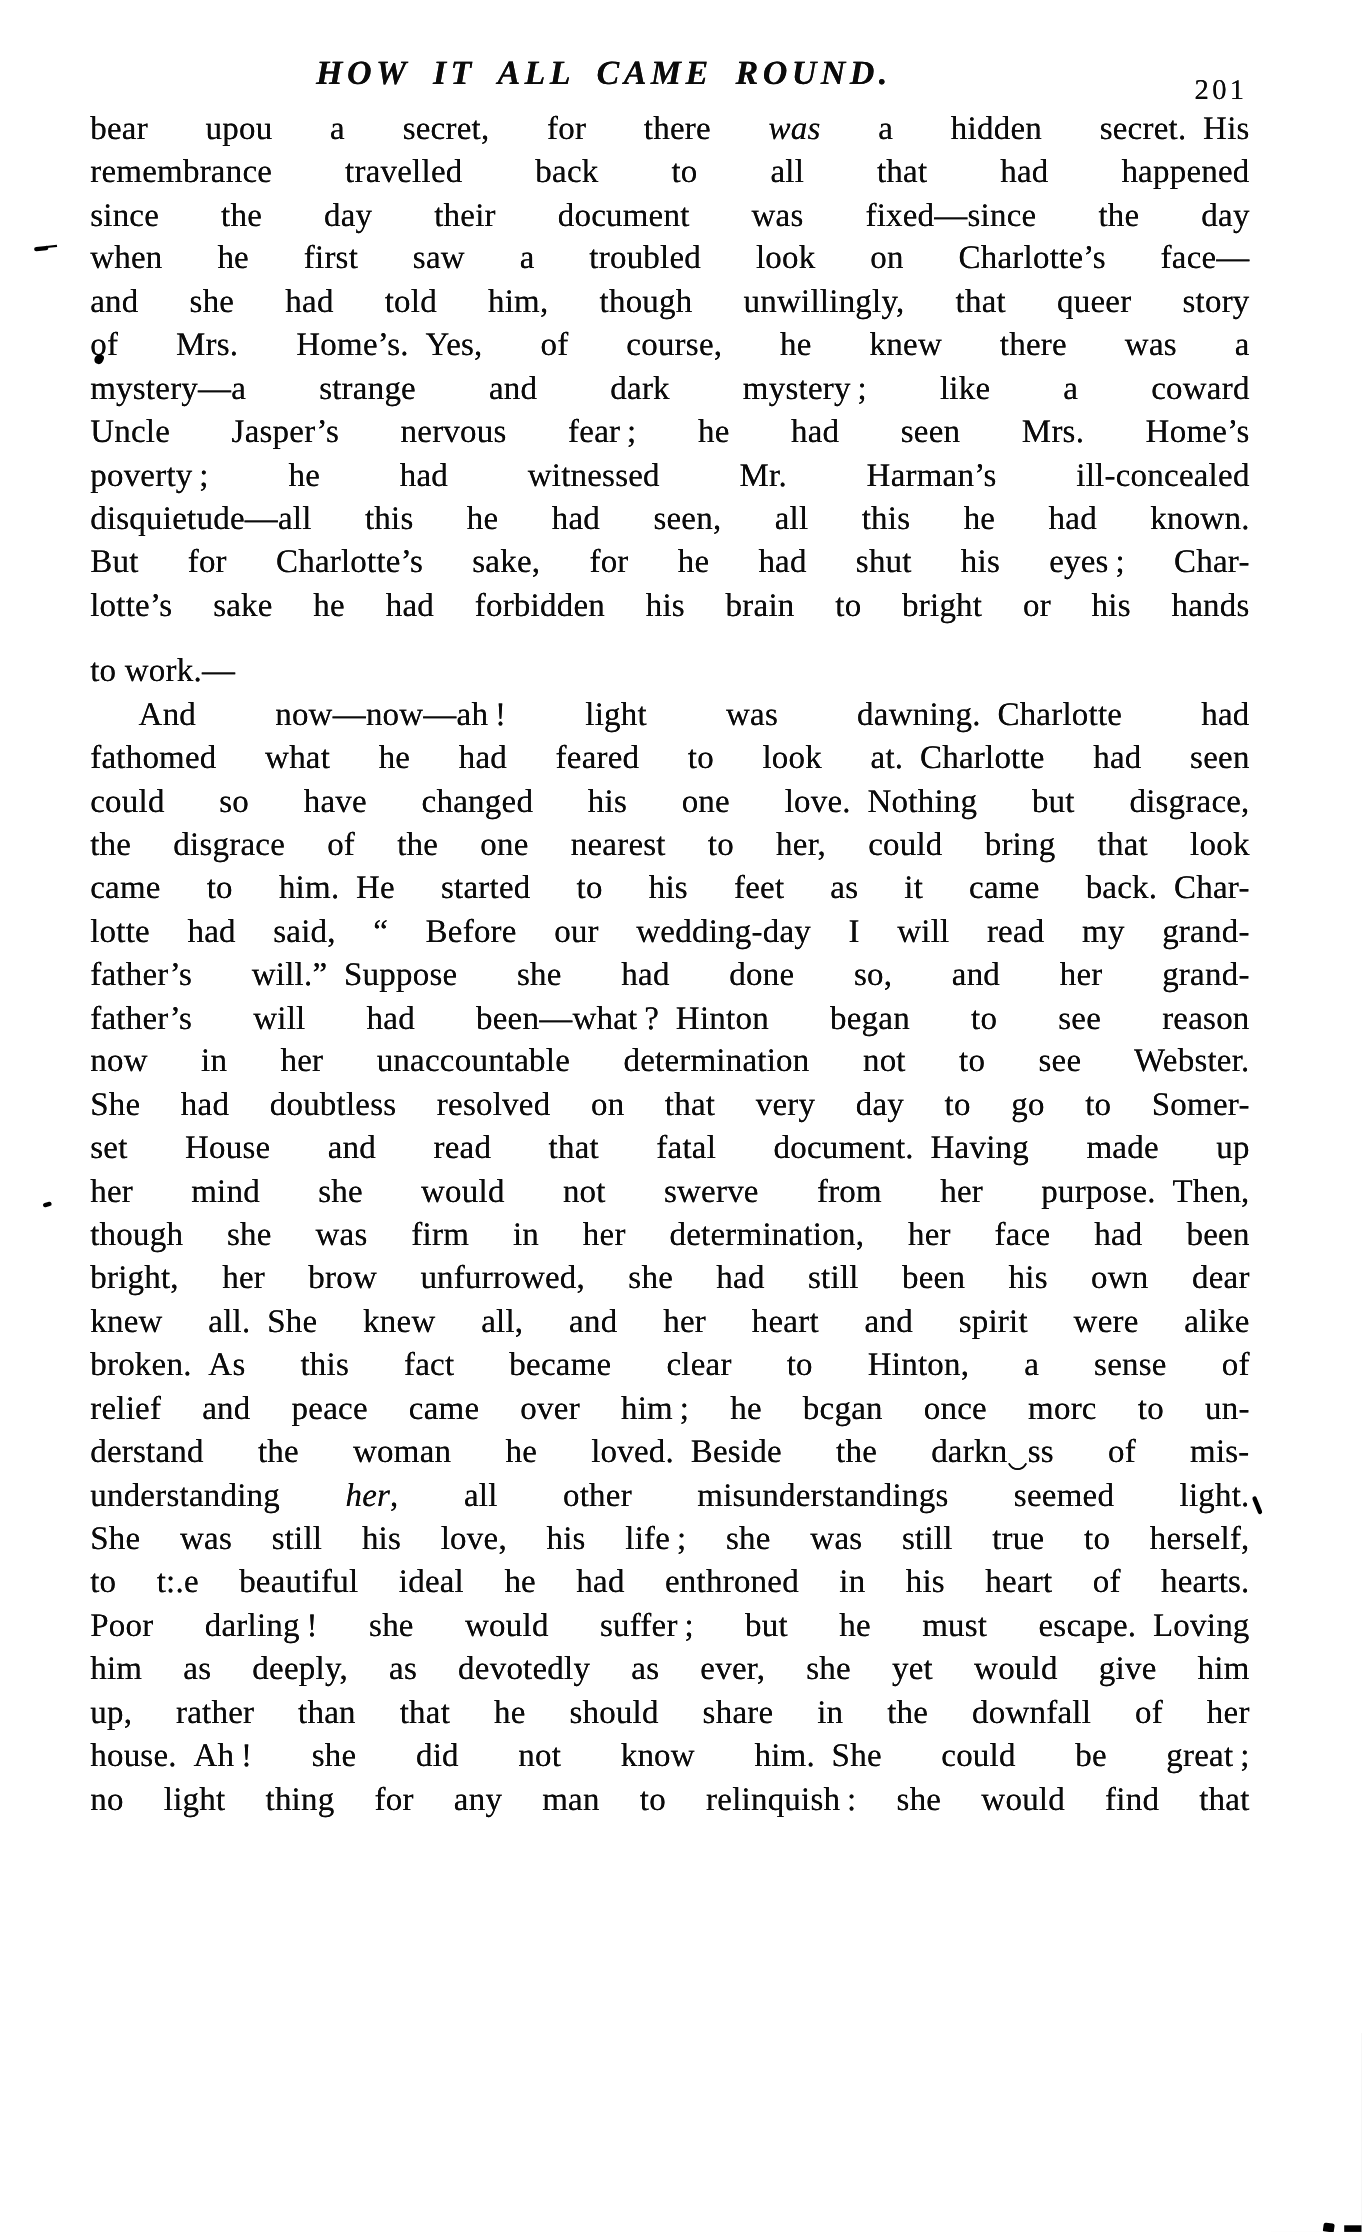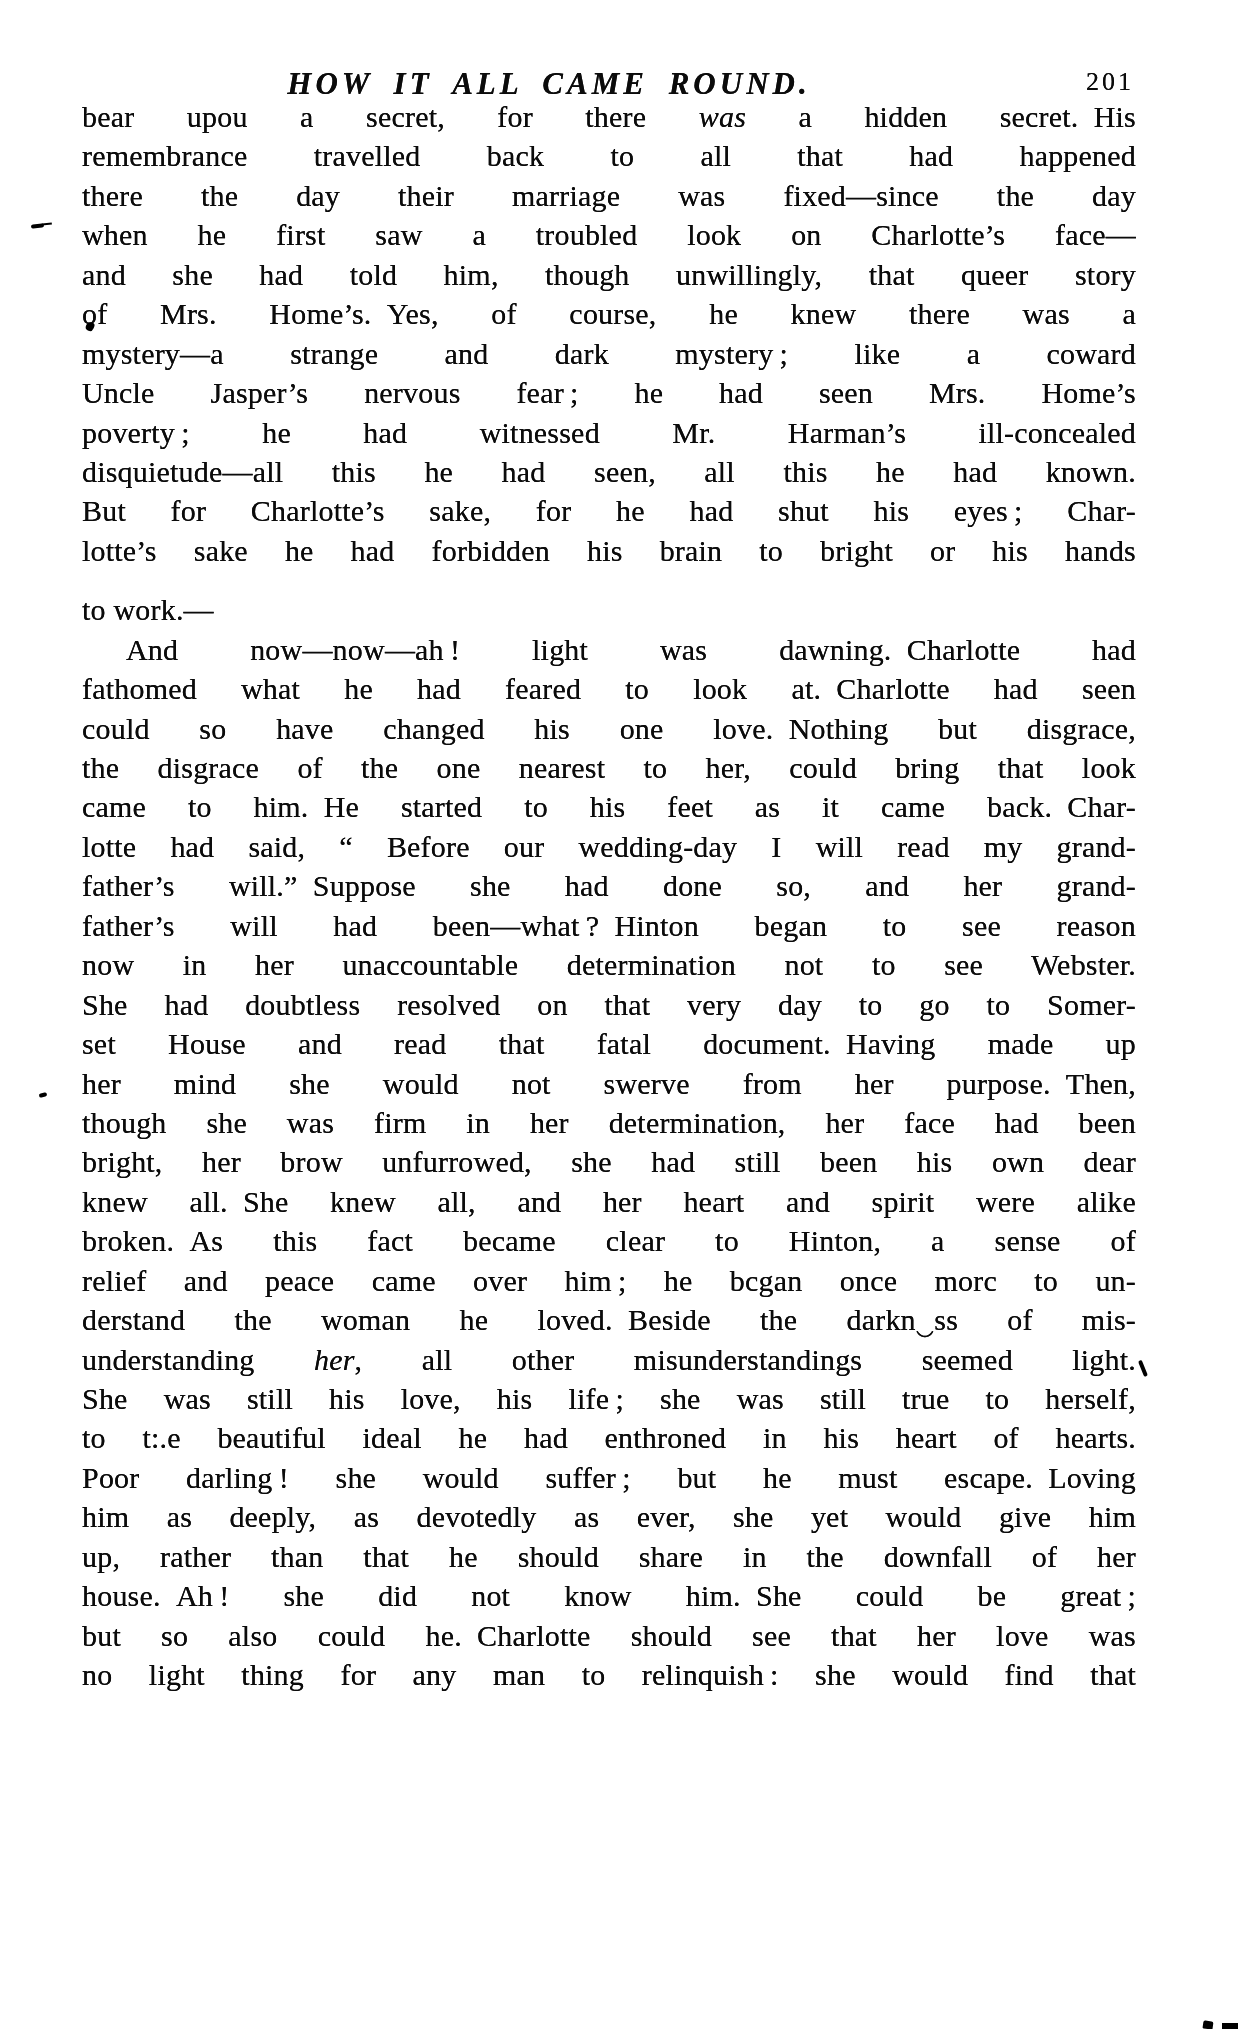--- a/index.html
+++ b/index.html
@@ -14,21 +14,20 @@
   
   #header-row{
     position:absolute;top:48px;left:82px;width:1054px;height:40px;
   }
   #running-title{
     position:absolute;left:0;right:120px;text-align:center;
     font-style:italic;font-weight:bold;
     font-size:31px;letter-spacing:4px;word-spacing:9px;
     text-shadow:0 0 0.5px rgba(0,0,0,0.85);
     white-space:nowrap;
-    margin-top:18px;
   }
   #page-number{
     position:absolute;right:2px;top:19px;
     font-size:26px;letter-spacing:3px;
     text-shadow:0 0 0.4px rgba(0,0,0,0.85);
   }
   
   #body-text{
     position:absolute;top:97px;left:82px;width:1054px;
     font-size:30px;line-height:39.45px;
@@ -66,21 +65,21 @@
 <div id="page">
 
   <div id="header-row">
     <div id="running-title">HOW IT ALL CAME ROUND.</div>
     <div id="page-number">201</div>
   </div>
 
   <div id="body-text">
       <div class="line"><span>bear upou a secret, for there </span><span class="it">was</span><span> a hidden secret. His</span></div>
       <div class="line"><span>remembrance travelled back to all that had happened</span></div>
-      <div class="line"><span>there the day their marriage was fixed—since the day</span></div>
+      <div class="line"><span>since the day their document was fixed—since the day</span></div>
       <div class="line"><span>when he first saw a troubled look on Charlotte’s face—</span></div>
       <div class="line"><span>and she had told him, though unwillingly, that queer story</span></div>
       <div class="line"><span>of Mrs. Home’s. Yes, of course, he knew there was a</span></div>
       <div class="line"><span>mystery—a strange and dark mystery ; like a coward</span></div>
       <div class="line"><span>Uncle Jasper’s nervous fear ; he had seen Mrs. Home’s</span></div>
       <div class="line"><span>poverty ; he had witnessed Mr. Harman’s ill-concealed</span></div>
       <div class="line"><span>disquietude—all this he had seen, all this he had known.</span></div>
       <div class="line"><span>But for Charlotte’s sake, for he had shut his eyes ; Char-</span></div>
       <div class="line"><span>lotte’s sake he had forbidden his brain to bright or his hands</span></div>
       <div class="line no-just"><span>to work.—</span></div>
@@ -102,21 +101,20 @@
       <div class="line"><span>broken. As this fact became clear to Hinton, a sense of</span></div>
       <div class="line"><span>relief and peace came over him ; he bcgan once morc to un-</span></div>
       <div class="line"><span>derstand the woman he loved. Beside the darkn‿ss of mis-</span></div>
       <div class="line"><span>understanding </span><span class="it">her</span><span>, all other misunderstandings seemed light.</span></div>
       <div class="line"><span>She was still his love, his life ; she was still true to herself,</span></div>
       <div class="line"><span>to t:.e beautiful ideal he had enthroned in his heart of hearts.</span></div>
       <div class="line"><span>Poor darling ! she would suffer ; but he must escape. Loving</span></div>
       <div class="line"><span>him as deeply, as devotedly as ever, she yet would give him</span></div>
       <div class="line"><span>up, rather than that he should share in the downfall of her</span></div>
       <div class="line"><span>house. Ah ! she did not know him. She could be great ;</span></div>
-      <div class="line"><span>but so also could he. Charlotte should see that her love was</span></div>
       <div class="line"><span>no light thing for any man to relinquish : she would find that</span></div>
     </div>
 
   <div class="artifact" id="mark-dash-1"></div>
   <div class="artifact" id="mark-tick-1"></div>
   <div class="artifact" id="mark-dash-2"></div>
   <div class="artifact" id="mark-slash-1"></div>
   <div class="artifact" id="mark-corner-a"></div>
   <div class="artifact" id="mark-corner-b"></div>
 

